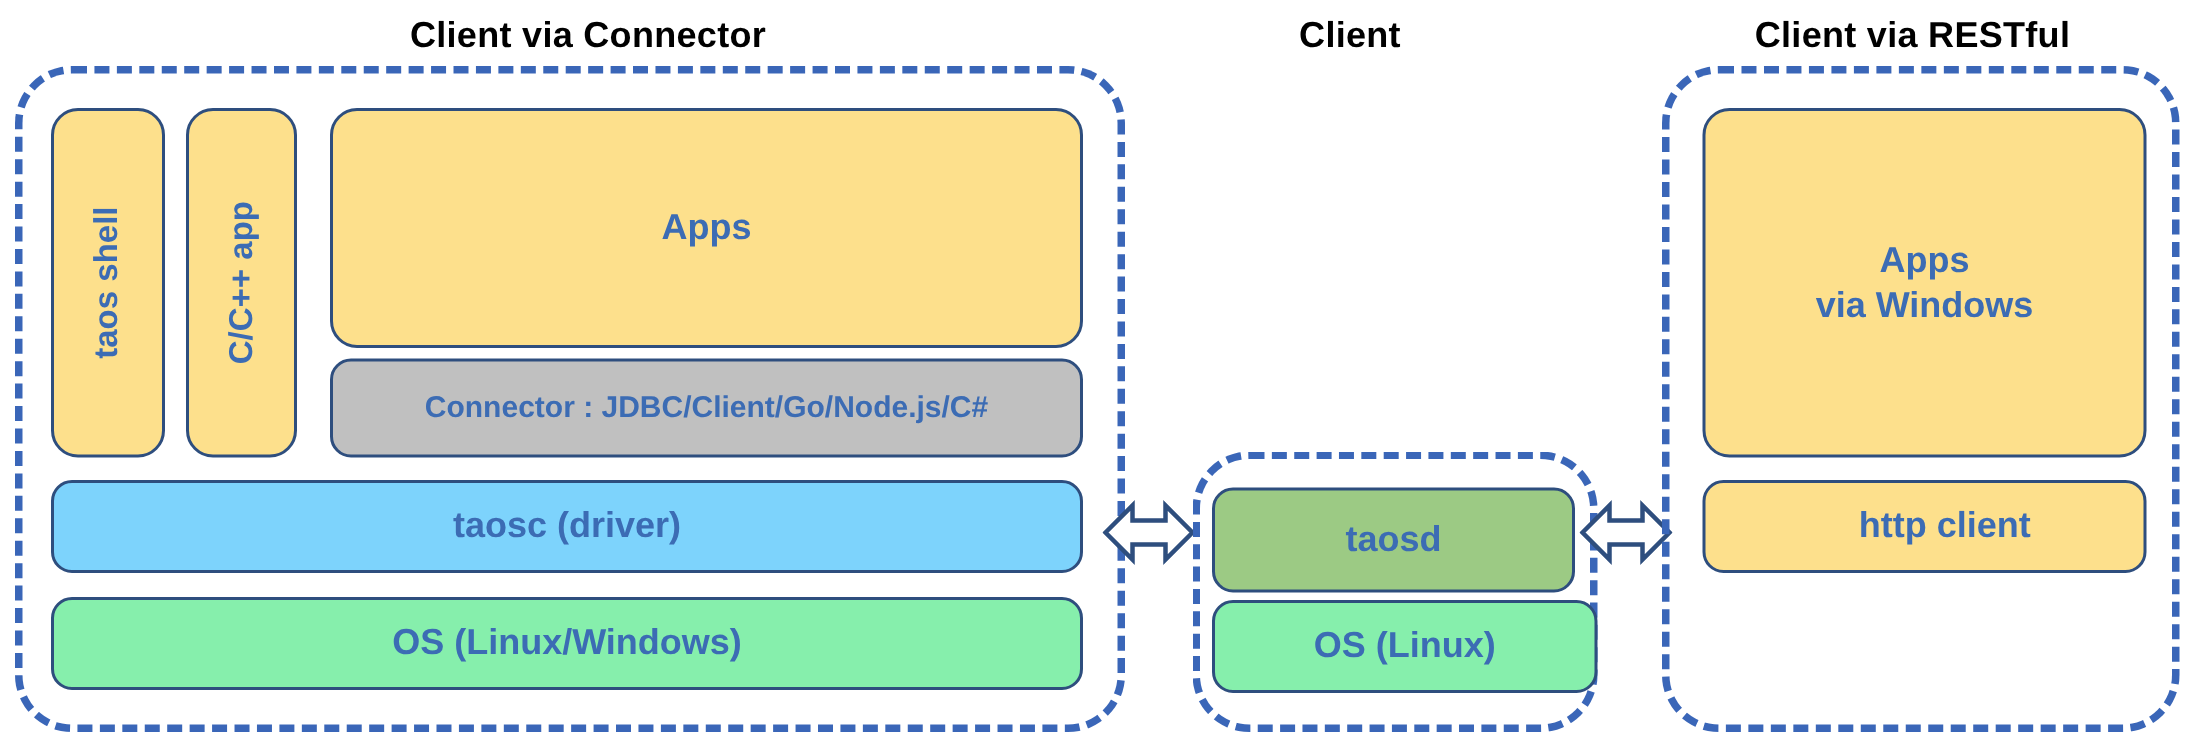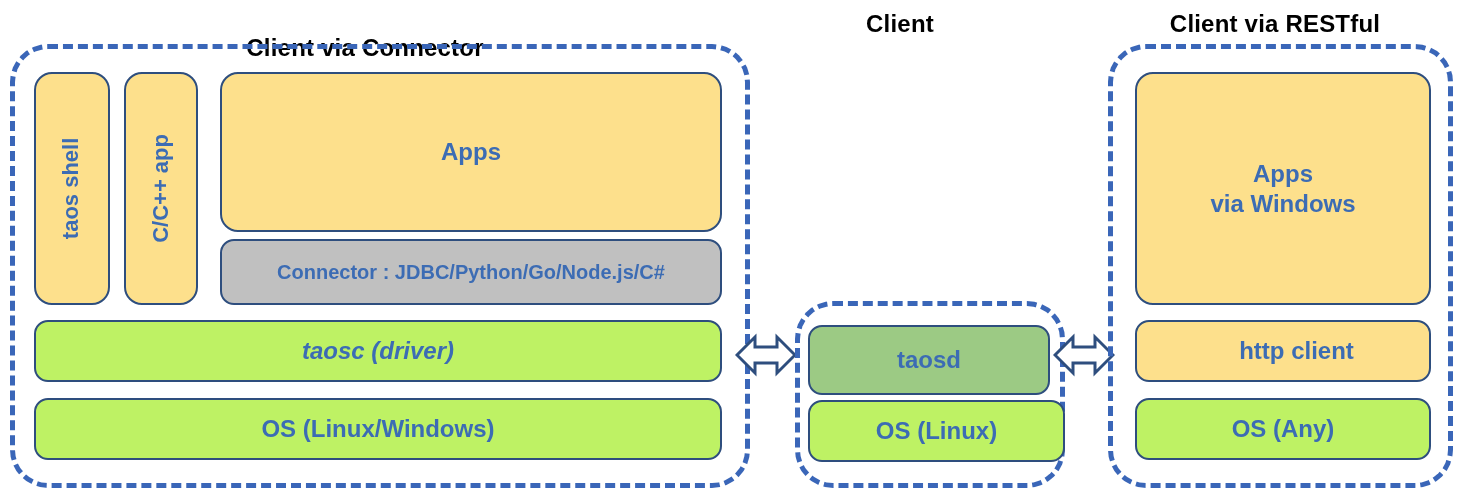--- a/index.html
+++ b/index.html
@@ -50,22 +50,22 @@
     border-radius: 14px;
     color: #3C6CB4;
     font-weight: bold;
     display: flex;
     align-items: center;
     justify-content: center;
     text-align: center;
     line-height: 1.22;
   }
   .box.yellow  { background: #FDE08C; }
-  .box.orange  { background: #bef264; font-style: italic; }
-  .box.blue    { background: #bef264; }
+  .box.orange  { background: #7dd3fc; }
+  .box.blue    { background: #86efac; }
   .box.green   { background: #9CCA84; }
   .box.grey    { background: #C0C0C0; }
 
   .box.tall-radius { border-radius: 18px; }
 
   
   .box.vertical span {
     display: block;
     transform: rotate(-90deg);
     white-space: nowrap;
@@ -79,42 +79,42 @@
 
   .txt-24 { font-size: 24px; }
   .txt-22 { font-size: 22px; }
   .txt-20 { font-size: 20px; }
 </style>
 </head>
 <body>
 
 <div id="stage">
 
-  <div class="section-title" style="left:155px; top:10px; width:420px;margin-top:24px;">Client via Connector</div>
+  <div class="section-title" style="left:182px; top:10px; width:420px;">Client via Connector</div>
 
   <div class="section-title" style="left:800px; top:10px; width:200px;">Client</div>
 
   <div class="section-title" style="left:1125px; top:10px; width:300px;">Client via RESTful</div>
 
   <div class="group" style="left:10px; top:44px; width:740px; height:444px;"></div>
 
   <div class="box yellow vertical tall-radius" style="left:34px; top:72px; width:76px; height:233px;">
     <span class="txt-22">taos shell</span>
   </div>
 
   <div class="box yellow vertical tall-radius" style="left:124px; top:72px; width:74px; height:233px;">
     <span class="txt-22">C/C++ app</span>
   </div>
 
   <div class="box yellow tall-radius txt-24" style="left:220px; top:72px; width:502px; height:160px;">
     <span>Apps</span>
   </div>
 
   <div class="box grey txt-20" style="left:220px; top:239px; width:502px; height:66px;">
-    <span>Connector : JDBC/Python/Go/Node.js/C#</span>
+    <span>Connector : JDBC/Client/Go/Node.js/C#</span>
   </div>
 
   <div class="box orange txt-24" style="left:34px; top:320px; width:688px; height:62px;">
     <span>taosc (driver)</span>
   </div>
 
   <div class="box blue txt-24" style="left:34px; top:398px; width:688px; height:62px;">
     <span>OS (Linux/Windows)</span>
   </div>
 
@@ -146,17 +146,14 @@
     <span>
       <span>Apps</span><br>
       <span>via Windows</span>
     </span>
   </div>
 
   <div class="box yellow txt-24" style="left:1135px; top:320px; width:296px; height:62px;padding-left:27px;">
     <span>http client</span>
   </div>
 
-  <div class="box blue txt-24" style="left:1135px; top:398px; width:296px; height:62px;">
-    <span>OS (Any)</span>
-  </div>
 
 </div>
 
 </body></html>

